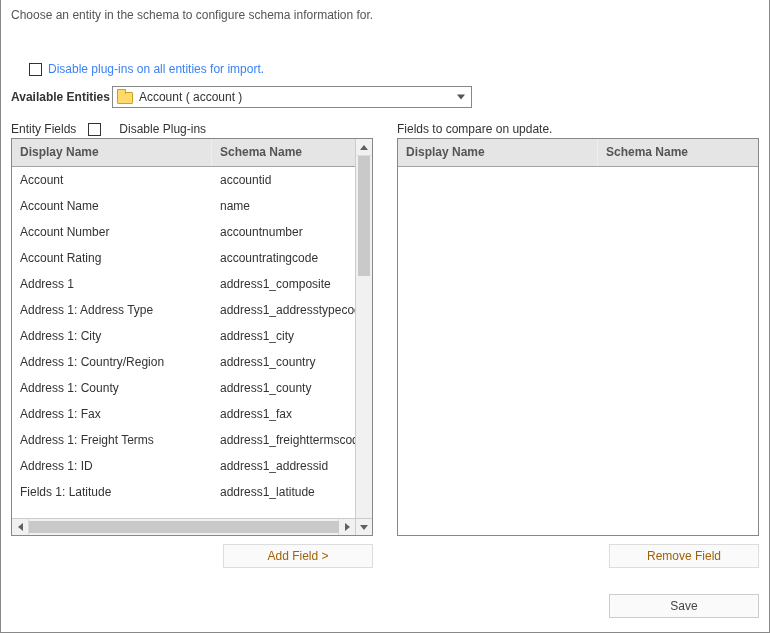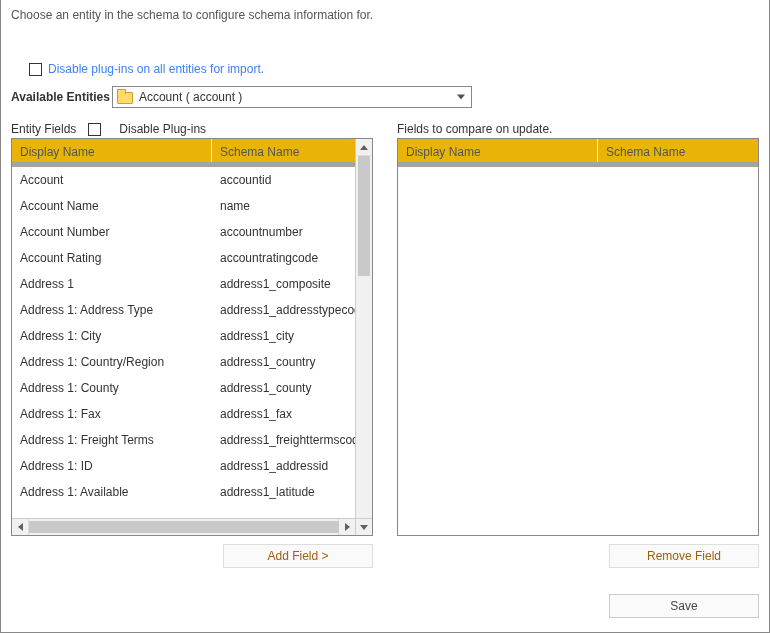--- a/index.html
+++ b/index.html
@@ -99,22 +99,23 @@
     overflow: hidden;
   }
   .list-wrap-right {
     border: 1px solid #888;
     height: 398px;
     overflow: hidden;
   }
   .list-header {
     display: flex;
     height: 28px;
-    border-bottom: 5px solid #a3a3a3;
-    background: #eab308;
+    border-bottom: 1px solid #a3a3a3;
+    background: #e5e5e5;
+    font-weight: bold;
   }
   .list-header .hcell {
     padding: 6px 8px;
     color: #555;
     border-right: 1px solid #eee;
     white-space: nowrap;
     overflow: hidden;
   }
   .hcell.display { width: 200px; }
   .hcell.schema { flex: 1; border-right: none;}
@@ -305,21 +306,21 @@
             </div>
             <div class="row">
               <div class="cell display">Address 1: Freight Terms</div>
               <div class="cell schema">address1_freighttermscode</div>
             </div>
             <div class="row">
               <div class="cell display">Address 1: ID</div>
               <div class="cell schema">address1_addressid</div>
             </div>
             <div class="row">
-              <div class="cell display">Address 1: Available</div>
+              <div class="cell display">Fields 1: Latitude</div>
               <div class="cell schema">address1_latitude</div>
             </div>
           </div>
         <div class="vscroll">
           <div class="arrow">
               <span class="sbicon up"></span>
             </div>
           <div class="track">
               <div class="thumb"></div>
             </div>

